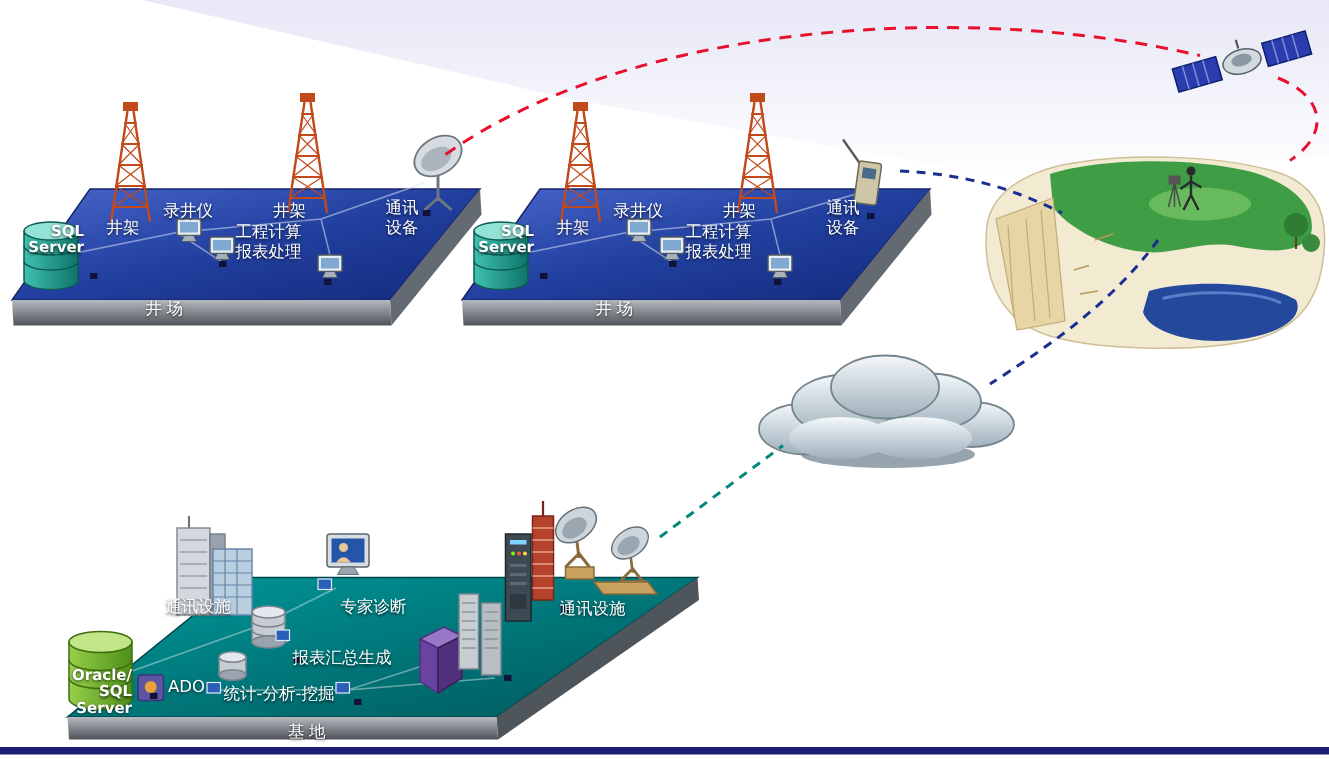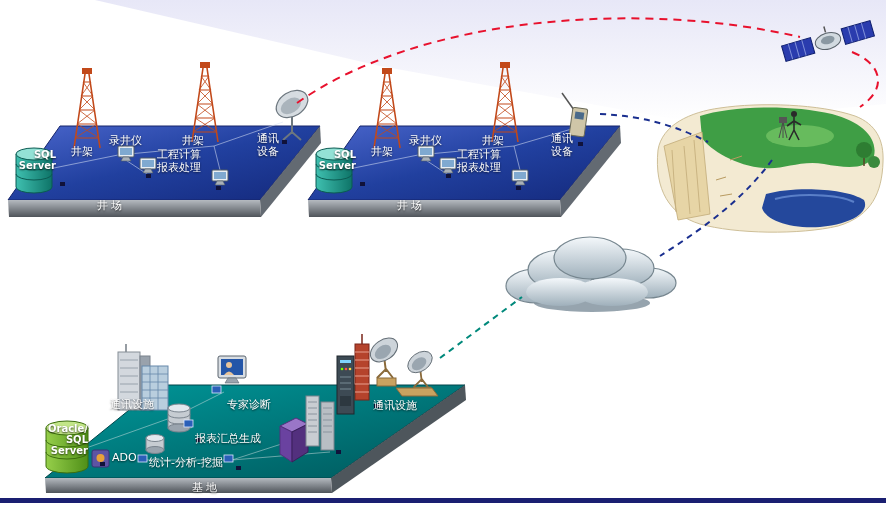--- a/index.html
+++ b/index.html
@@ -299,21 +299,21 @@
 Server</div>
 <div class="lbl" style="left:371px;top:146px">井架</div>
 <div class="lbl" style="left:409px;top:135px">录井仪</div>
 <div class="lbl" style="left:482px;top:135px">井架</div>
 <div class="lbl" style="left:457px;top:149px">工程计算
 报表处理</div>
 <div class="lbl" style="left:551px;top:133px">通讯
 设备</div>
 <div class="lbl pname" style="left:397px;top:200px">井场</div>
 
-<div class="lbl db" style="left:46px;top:423px;width:42px">Oracle/
+<div class="lbl db" style="left:46px;top:445px;width:42px">Oracle/
 SQL
 Server</div>
 <div class="lbl" style="left:112px;top:452px">ADO</div>
 <div class="lbl" style="left:110px;top:399px">通讯设施</div>
 <div class="lbl" style="left:227px;top:399px">专家诊断</div>
 <div class="lbl" style="left:195px;top:433px">报表汇总生成</div>
 <div class="lbl" style="left:149px;top:457px">统计-分析-挖掘</div>
 <div class="lbl" style="left:373px;top:400px">通讯设施</div>
 <div class="lbl pname" style="left:192px;top:482px">基地</div>
 

